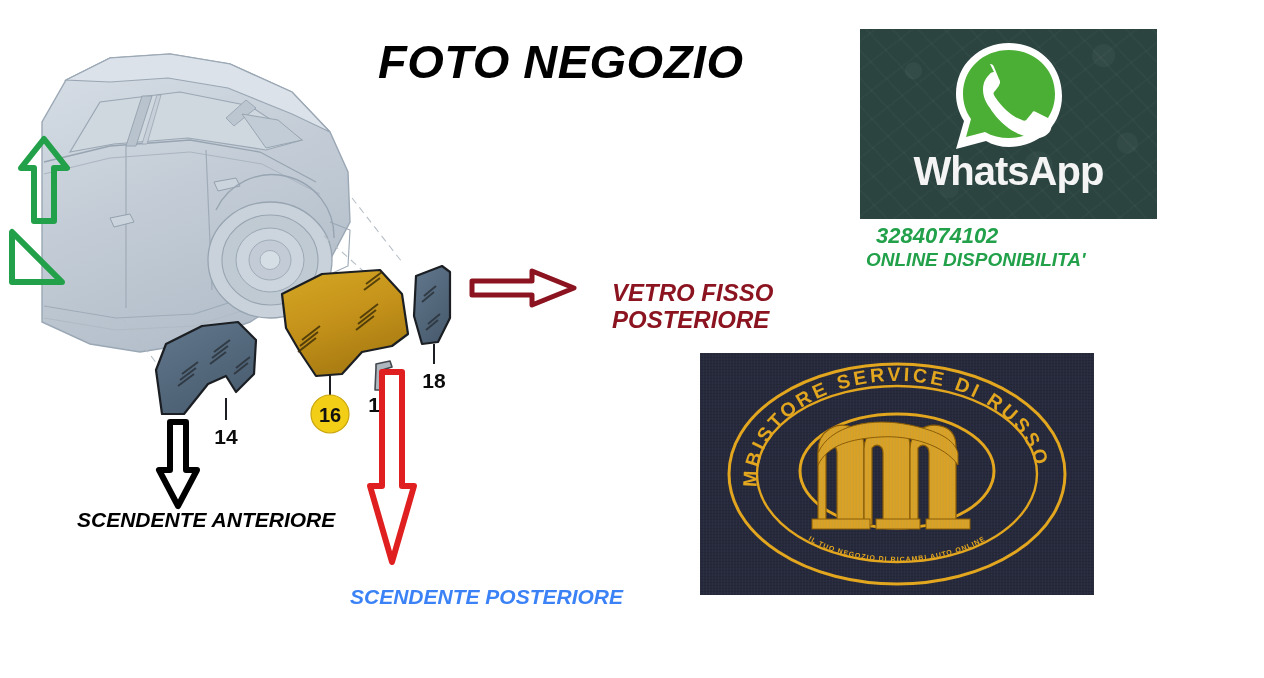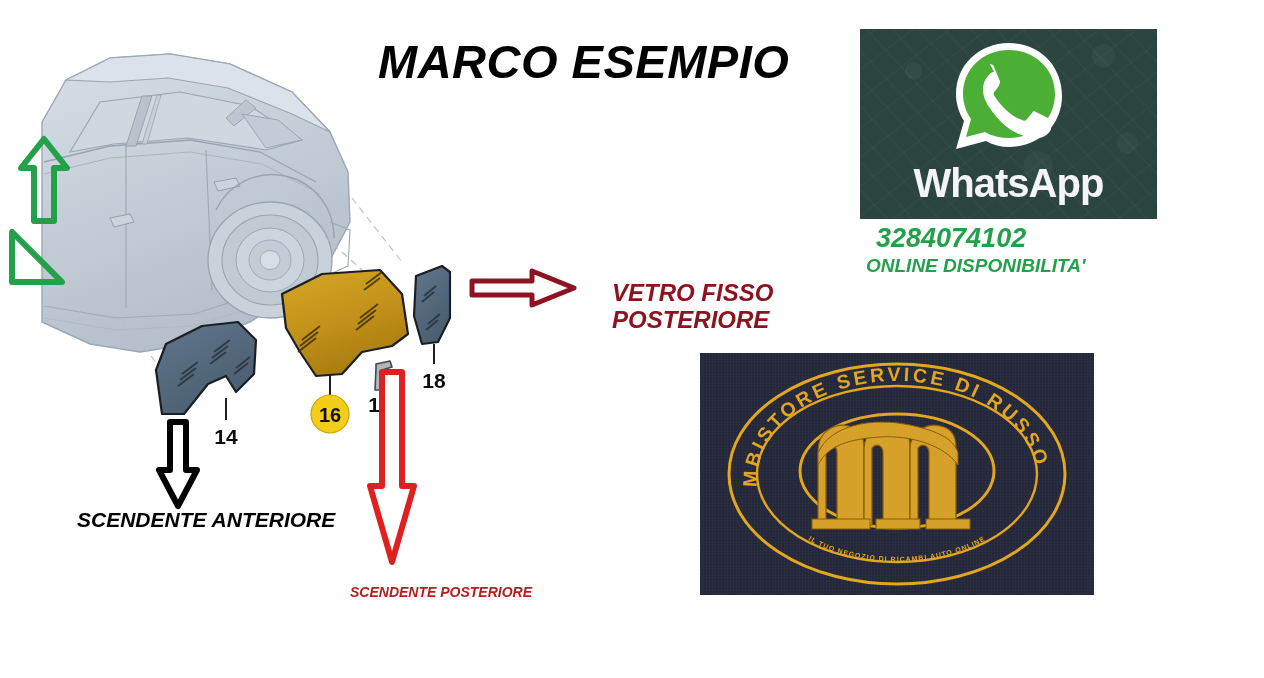--- a/index.html
+++ b/index.html
@@ -57,22 +57,22 @@
   #label-scendente-anteriore {
     left: 77px;
     top: 508px;
     font-size: 21px;
     color: #000000;
     text-align: right;
   }
   #label-scendente-posteriore {
     left: 350px;
     top: 585px;
-    font-size: 14px;
-    color: #b91c1c;
+    font-size: 21px;
+    color: #3b82f6;
   }
 
   
   #car-diagram {
     left: 30px;
     top: 22px;
     width: 500px;
     height: 440px;
   }
 
@@ -111,31 +111,30 @@
   #whatsapp-wordmark {
     position: absolute;
     left: 0; right: 0;
     top: 120px;
     text-align: center;
     color: #f4f4f4;
     font-size: 40px;
     font-weight: bold;
     letter-spacing: -1px;
     font-family: "Liberation Sans", sans-serif;
-    margin-top: 12px;
   }
 
   
   #contact-block {
     left: 866px;
     top: 224px;
     width: 330px;
   }
   #contact-phone {
-    font-size: 27px;
+    font-size: 22px;
     font-weight: bold;
     font-style: italic;
     color: #22a14a;
     margin-left: 10px;
     line-height: 1.1;
     white-space: nowrap;
   }
   .contact-line {
     font-size: 19px;
     font-weight: bold;
@@ -268,21 +267,21 @@
         <g stroke="#2b333c" stroke-width="2" fill="none" opacity="0.85">
           <path d="M394,274 l12,-10 M392,280 l12,-10"></path>
           <path d="M398,302 l12,-10 M396,308 l12,-10"></path>
         </g>
         <line x1="404" y1="322" x2="404" y2="342" stroke="#1b1f24" stroke-width="2"></line>
       </g>
       <text x="404" y="366" text-anchor="middle" font-family="Liberation Sans, sans-serif" font-size="21" font-weight="bold" fill="#0c0c0c">18</text>
     </svg>
   </div>
 
-  <div class="abs" id="foto-esempio-title">MARCO ESEMPIO</div>
+  <div class="abs" id="foto-esempio-title">FOTO NEGOZIO</div>
 
 
   <div class="abs" id="arrow-green-up">
     <svg width="52" height="90" viewBox="0 0 52 90" xmlns="http://www.w3.org/2000/svg">
       <path d="M26,4 L49,33 L36,33 L36,86 L16,86 L16,33 L3,33 Z" fill="none" stroke="#22a14a" stroke-width="6" stroke-linejoin="round"></path>
     </svg>
   </div>
 
   <div class="abs" id="shape-green-triangle">
     <svg width="58" height="58" viewBox="0 0 58 58" xmlns="http://www.w3.org/2000/svg">

